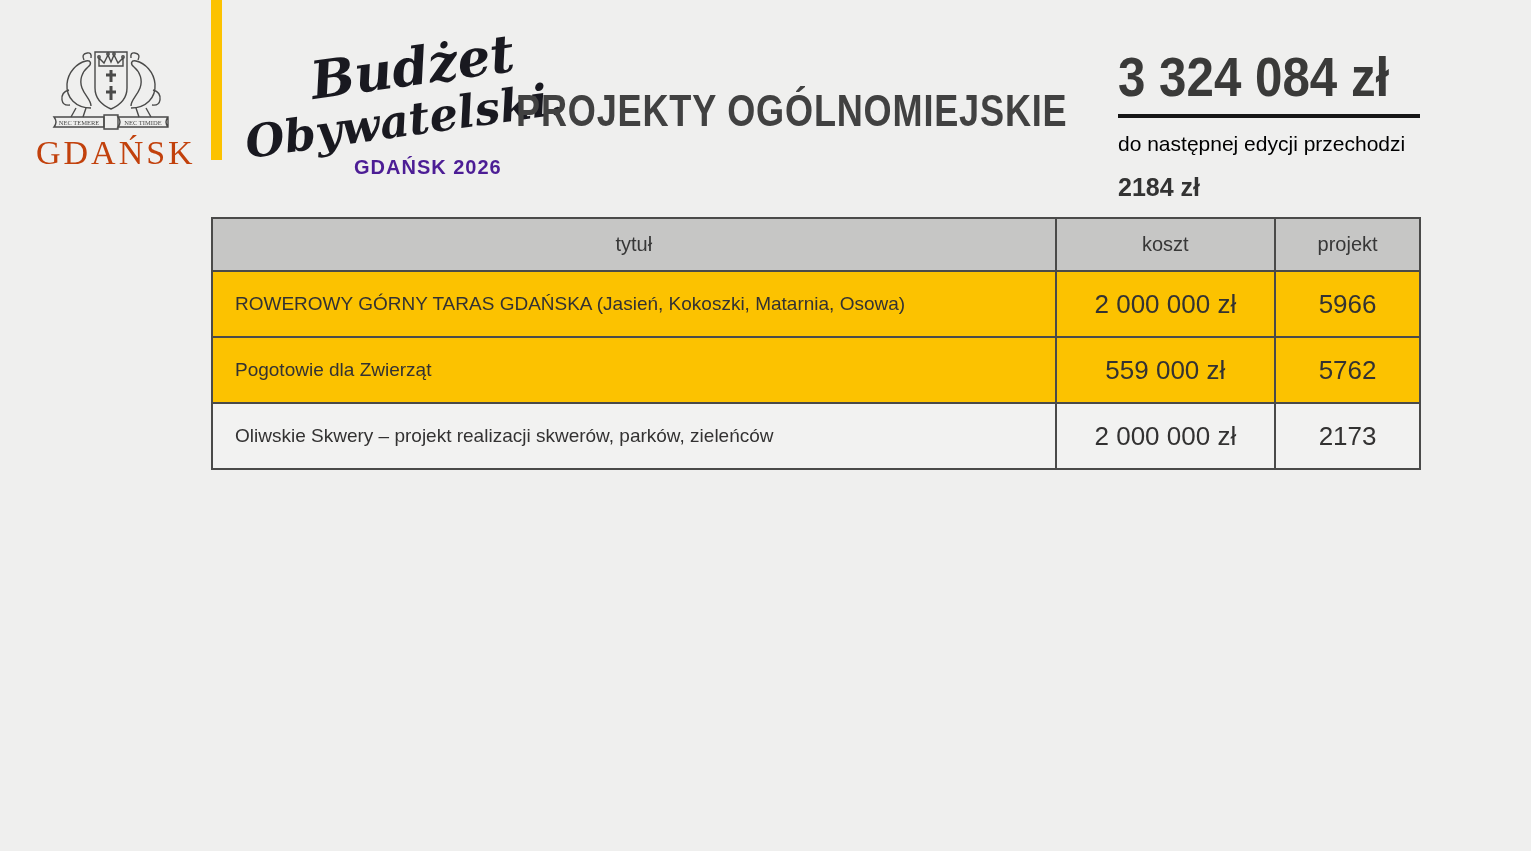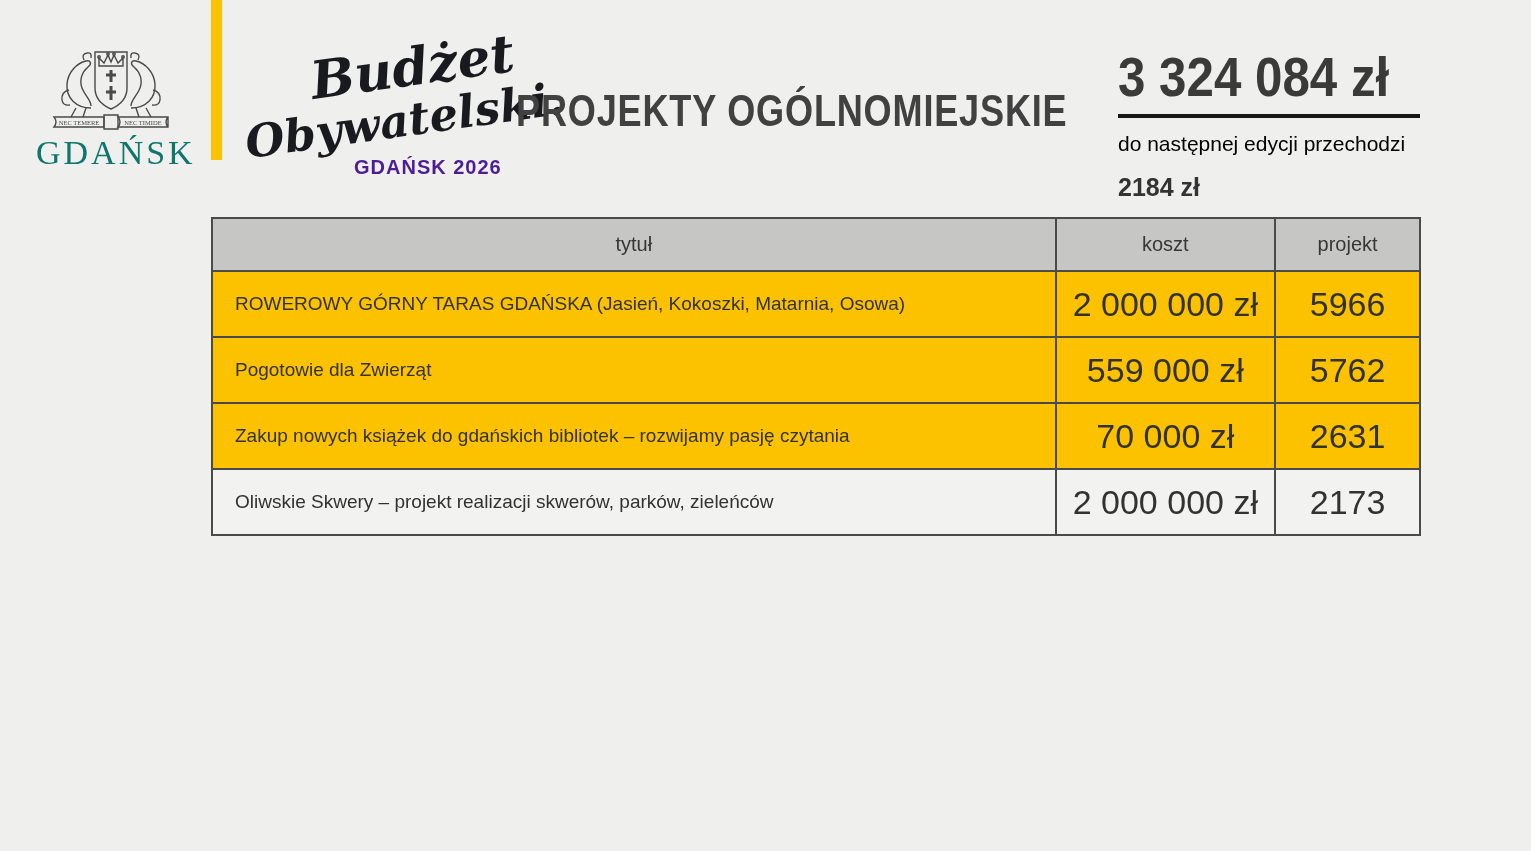--- a/index.html
+++ b/index.html
@@ -11,21 +11,21 @@
     overflow:hidden;
   }
   .page { position:relative; width:1531px; height:851px; background:#efefee; }
 
   
   .crest-wrap { position:absolute; left:36px; top:44px; width:150px; height:120px; }
   .crest-svg { width:150px; height:88px; display:block; }
   .city-name {
     margin-top:2px; text-align:center;
     font-family:"Liberation Serif", serif;
-    font-size:34px; letter-spacing:3px; color:#0f766e; font-weight:400;
+    font-size:34px; letter-spacing:3px; color:#c2410c; font-weight:400;
     white-space:nowrap;
   }
 
   
   .accent-bar { position:absolute; left:211px; top:0; width:11px; height:160px; background:#fcc200; }
 
   
   .bo-logo { position:absolute; left:250px; top:38px; width:260px; height:150px; color:#191920; }
   .bo-line1 {
     position:absolute; left:60px; top:-2px;
@@ -65,21 +65,21 @@
   .results { position:absolute; left:211px; top:217px; width:1210px; border-collapse:collapse; }
   .results th, .results td { border:2px solid #4a4a49; }
   .results thead th {
     background:#c6c6c5; height:53px; font-size:20px; font-weight:400; color:#373737;
     text-align:center; vertical-align:middle;
   }
   .results tbody td { height:66px; vertical-align:middle; }
   .results tbody tr.row--yellow td { background:#fcc200; }
   .results tbody tr.row--light td { background:#f2f2f1; }
   td.cell-title { text-align:left; padding-left:22px; padding-right:24px; font-size:19px; color:#333232; }
-  td.cell-cost, td.cell-points { text-align:center; font-size:34px; color:#333232; }
+  td.cell-cost, td.cell-points { text-align:center; font-size:26px; color:#333232; }
   col.c-title { width:845px; } col.c-cost { width:220px; } col.c-points { width:145px; }
 </style>
 </head>
 <body>
 
 <div class="page">
 
   <div class="crest-wrap">
     <svg class="crest-svg" viewBox="0 0 150 88" fill="none" stroke="#4a4a49" stroke-width="1.4">
 
@@ -147,25 +147,20 @@
       <tr class="row--yellow">
         <td class="cell-title">ROWEROWY GÓRNY TARAS GDAŃSKA (Jasień, Kokoszki, Matarnia, Osowa)</td>
         <td class="cell-cost">2 000 000 zł</td>
         <td class="cell-points">5966</td>
       </tr>
       <tr class="row--yellow">
         <td class="cell-title">Pogotowie dla Zwierząt</td>
         <td class="cell-cost">559 000 zł</td>
         <td class="cell-points">5762</td>
       </tr>
-      <tr class="row--yellow">
-        <td class="cell-title">Zakup nowych książek do gdańskich bibliotek – rozwijamy pasję czytania</td>
-        <td class="cell-cost">70 000 zł</td>
-        <td class="cell-points">2631</td>
-      </tr>
       <tr class="row--light">
         <td class="cell-title">Oliwskie Skwery – projekt realizacji skwerów, parków, zieleńców</td>
         <td class="cell-cost">2 000 000 zł</td>
         <td class="cell-points">2173</td>
       </tr>
     </tbody>
   </table>
 
 </div>
 

